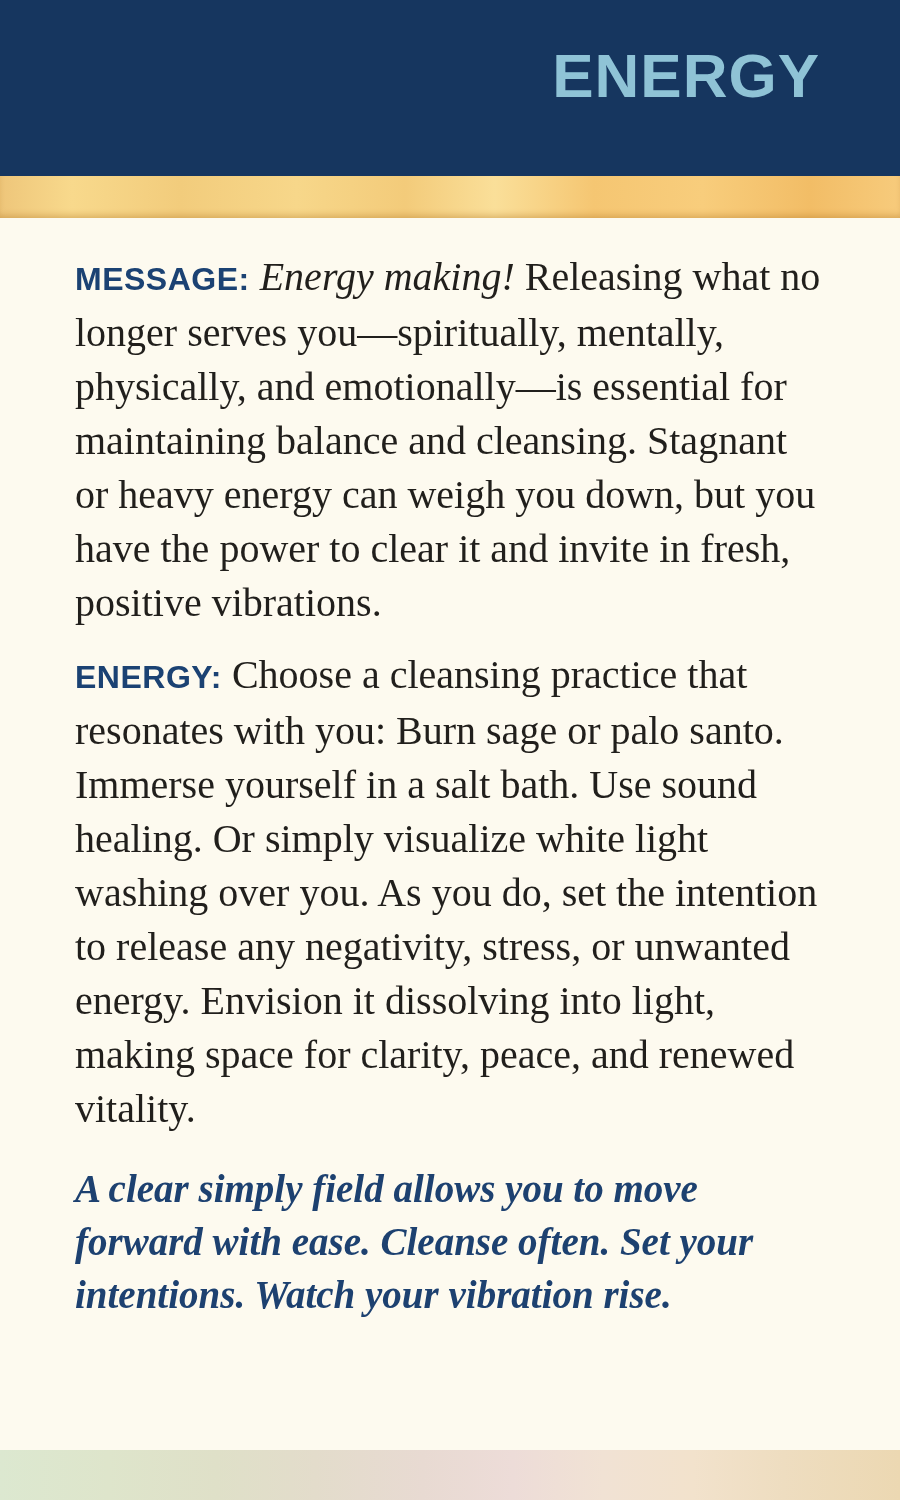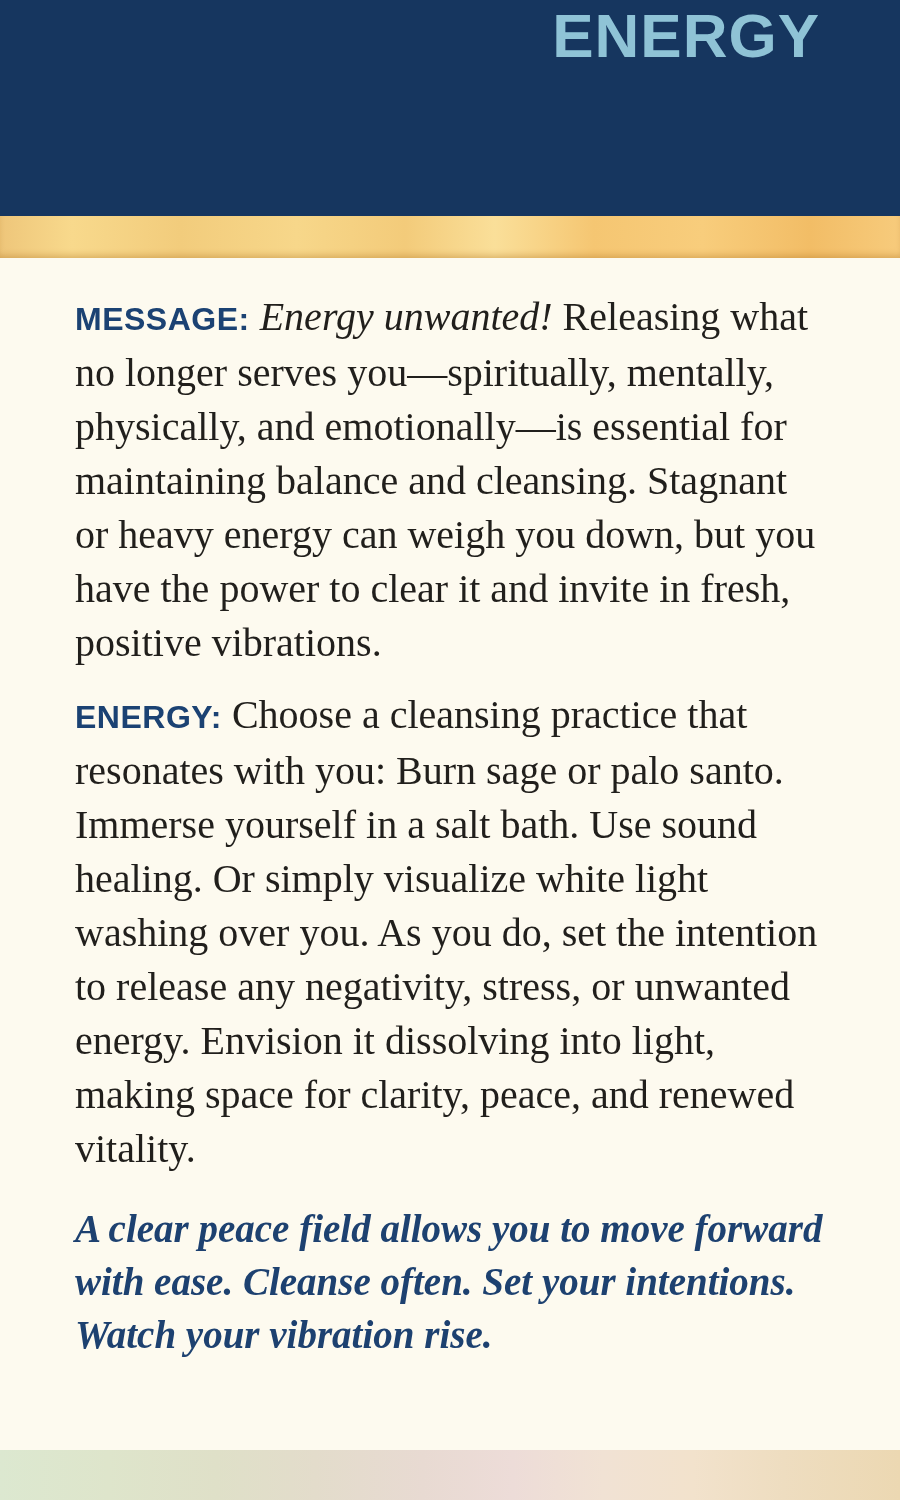--- a/index.html
+++ b/index.html
@@ -12,25 +12,25 @@
     width: 900px;
     height: 1500px;
     background: #fdfaef;
     overflow: hidden;
     font-family: "Liberation Serif", serif;
   }
 
   
   .card-header {
     box-sizing: border-box;
-    height: 216px;
+    height: 176px;
     background: #16365f;
     display: flex;
     flex-direction: column;
-    justify-content: flex-start;
+    justify-content: center;
     align-items: flex-end;
     padding: 0 80px 26px 0;
   }
   .card-title {
     margin: 0;
     font-family: "Liberation Sans", sans-serif;
     font-weight: bold;
     font-size: 62px;
     line-height: 71px;
     letter-spacing: 1px;
@@ -98,28 +98,28 @@
       <span class="title-line">ENERGY</span>
     </h1>
   </header>
 
   <div class="gold-band"></div>
 
   <main class="card-body">
 
     <p class="para">
       <strong class="para-label">MESSAGE:</strong>
-      <em class="lead-italic">Energy unwanted!</em>
+      <em class="lead-italic">Energy making!</em>
       <span>Releasing what no longer serves you—spiritually, mentally, physically, and emotionally—is essential for maintaining balance and cleansing. Stagnant or heavy energy can weigh you down, but you have the power to clear it and invite in fresh, positive vibrations.</span>
     </p>
 
     <p class="para">
       <strong class="para-label">ENERGY:</strong>
       <span>Choose a cleansing practice that resonates with you: Burn sage or palo santo. Immerse yourself in a salt bath. Use sound healing. Or simply visualize white light washing over you. As you do, set the intention to release any negativity, stress, or unwanted energy. Envision it dissolving into light, making space for clarity, peace, and renewed vitality.</span>
     </p>
 
-    <p class="closing">A clear peace field allows you to move forward with ease. Cleanse often. Set your intentions. Watch your vibration rise.</p>
+    <p class="closing">A clear simply field allows you to move forward with ease. Cleanse often. Set your intentions. Watch your vibration rise.</p>
 
   </main>
 
   <div class="bottom-strip"></div>
 
 </div>
 
 </body></html>

